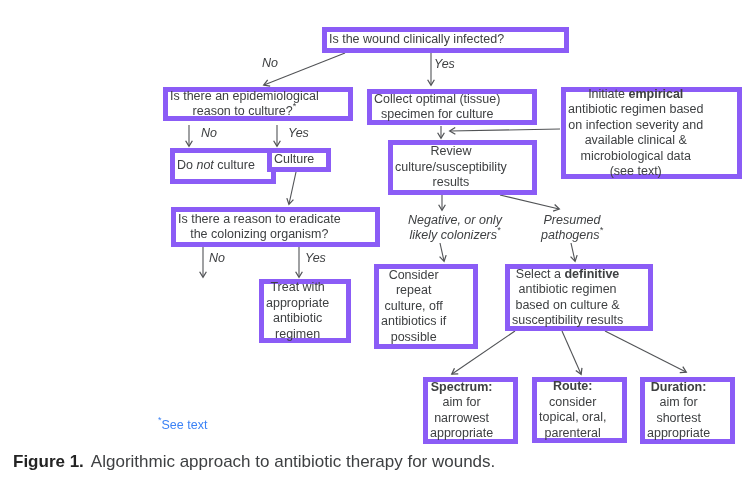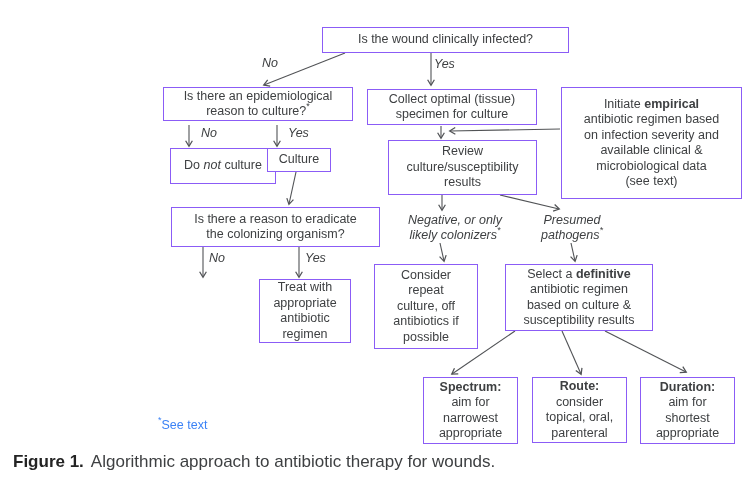--- a/index.html
+++ b/index.html
@@ -6,23 +6,23 @@
   #stage{
     position:relative;
     width:750px;height:478px;
     background:#ffffff;
     font-family:"Liberation Sans", sans-serif;
     color:#3e4042;
     overflow:hidden;
   }
   .box{
     position:absolute;
-    border:1px solid #8b5cf6;
+    border:5px solid #8b5cf6;
     background:#ffffff;
-    display:flex;align-items:center;justify-content:center;
+    display:flex;align-items:center;justify-content:flex-start;
     text-align:center;
     font-size:12.5px;line-height:15.5px;
     box-sizing:border-box;
     padding:1px 2px;
   }
   .t{white-space:pre-line;}
   .box b{font-weight:bold;}
   .box i{font-style:italic;}
   sup{font-size:9px;line-height:0;position:relative;top:-1px;vertical-align:super;}
   .lbl{
@@ -76,21 +76,21 @@
   <div class="box" style="left:163px;top:87px;width:190px;height:34px;">
     <span class="t"><span>Is there an epidemiological
 reason to culture?</span><sup>*</sup></span>
   </div>
 
   <div class="box" style="left:367px;top:89px;width:170px;height:36px;">
     <span class="t">Collect optimal (tissue)
 specimen for culture</span>
   </div>
 
-  <div class="box" style="left:561px;top:87px;width:181px;height:112px;">
+  <div class="box" style="left:561px;top:87px;width:181px;height:92px;">
     <span class="t"><span>Initiate </span><b>empirical</b><span>
 antibiotic regimen based
 on infection severity and
 available clinical &amp;
 microbiological data
 (see text)</span></span>
   </div>
 
   <div class="box" style="left:150px;top:148px;width:106px;height:36px;margin-left:20px;">
     <span class="t"><span>Do </span><i>not</i><span> culture</span></span>

